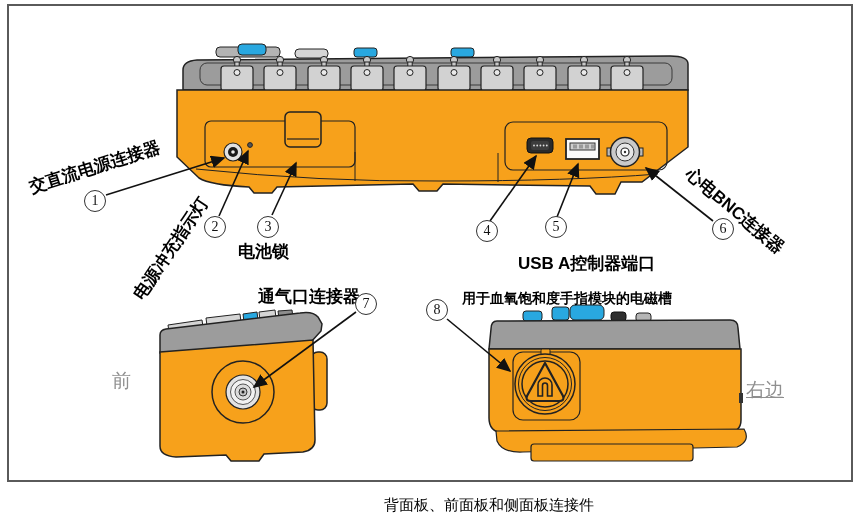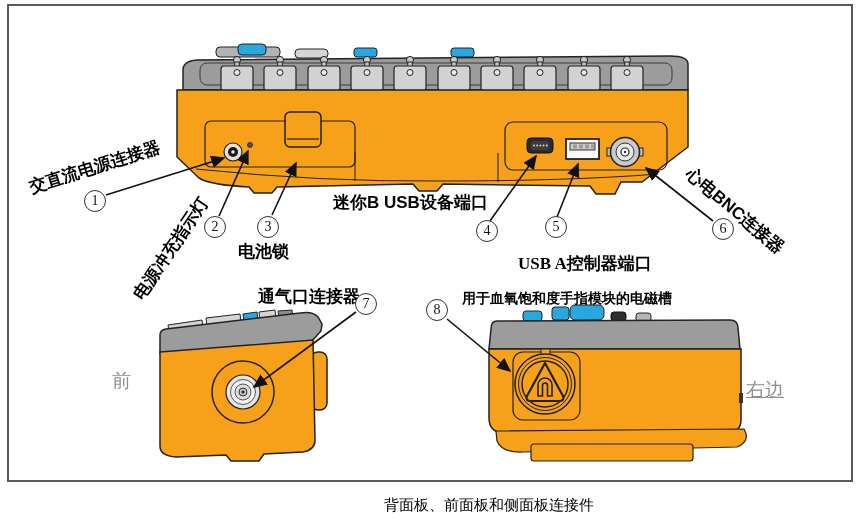--- a/index.html
+++ b/index.html
@@ -157,22 +157,21 @@
       <line x1="557" y1="217" x2="578" y2="164" marker-end="url(#ah)"></line>
       <line x1="713" y1="221" x2="646" y2="168" marker-end="url(#ah)"></line>
       <line x1="356" y1="312" x2="254" y2="387" marker-end="url(#ah)"></line>
       <line x1="447" y1="319" x2="510" y2="371" marker-end="url(#ah)"></line>
     </g>
   </svg>
 
   <div class="lbl rot" style="left:30px;top:178px;transform:rotate(-17.5deg);">交直流电源连接器</div>
   <div class="lbl rot" style="left:138px;top:288px;transform:rotate(-56deg);">电源冲充指示灯</div>
   <div class="lbl" style="left:238px;top:242px;">电池锁</div>
-  <div class="lbl" style="left:333px;top:193px;">迷你B USB设备端口</div>
-  <div class="lbl" style="left:518px;top:254px;font-family:Liberation Serif, serif;">USB A控制器端口</div>
+  <div class="lbl" style="left:518px;top:254px;">USB A控制器端口</div>
   <div class="lbl rot" style="left:688px;top:162px;transform:rotate(40deg);">心电BNC连接器</div>
   <div class="lbl" style="left:222px;top:287px;margin-left:36px;">通气口连接器</div>
   <div class="lbl" style="left:462px;top:288px;font-size:14px;">用于血氧饱和度手指模块的电磁槽</div>
 
   <div class="orient" style="left:112px;top:368px;">前</div>
   <div class="orient" style="left:746px;top:377px;text-decoration:underline;">右边</div>
 
   <div class="callout" style="left:84px;top:190px;">1</div>
   <div class="callout" style="left:204px;top:216px;">2</div>
   <div class="callout" style="left:257px;top:216px;">3</div>

